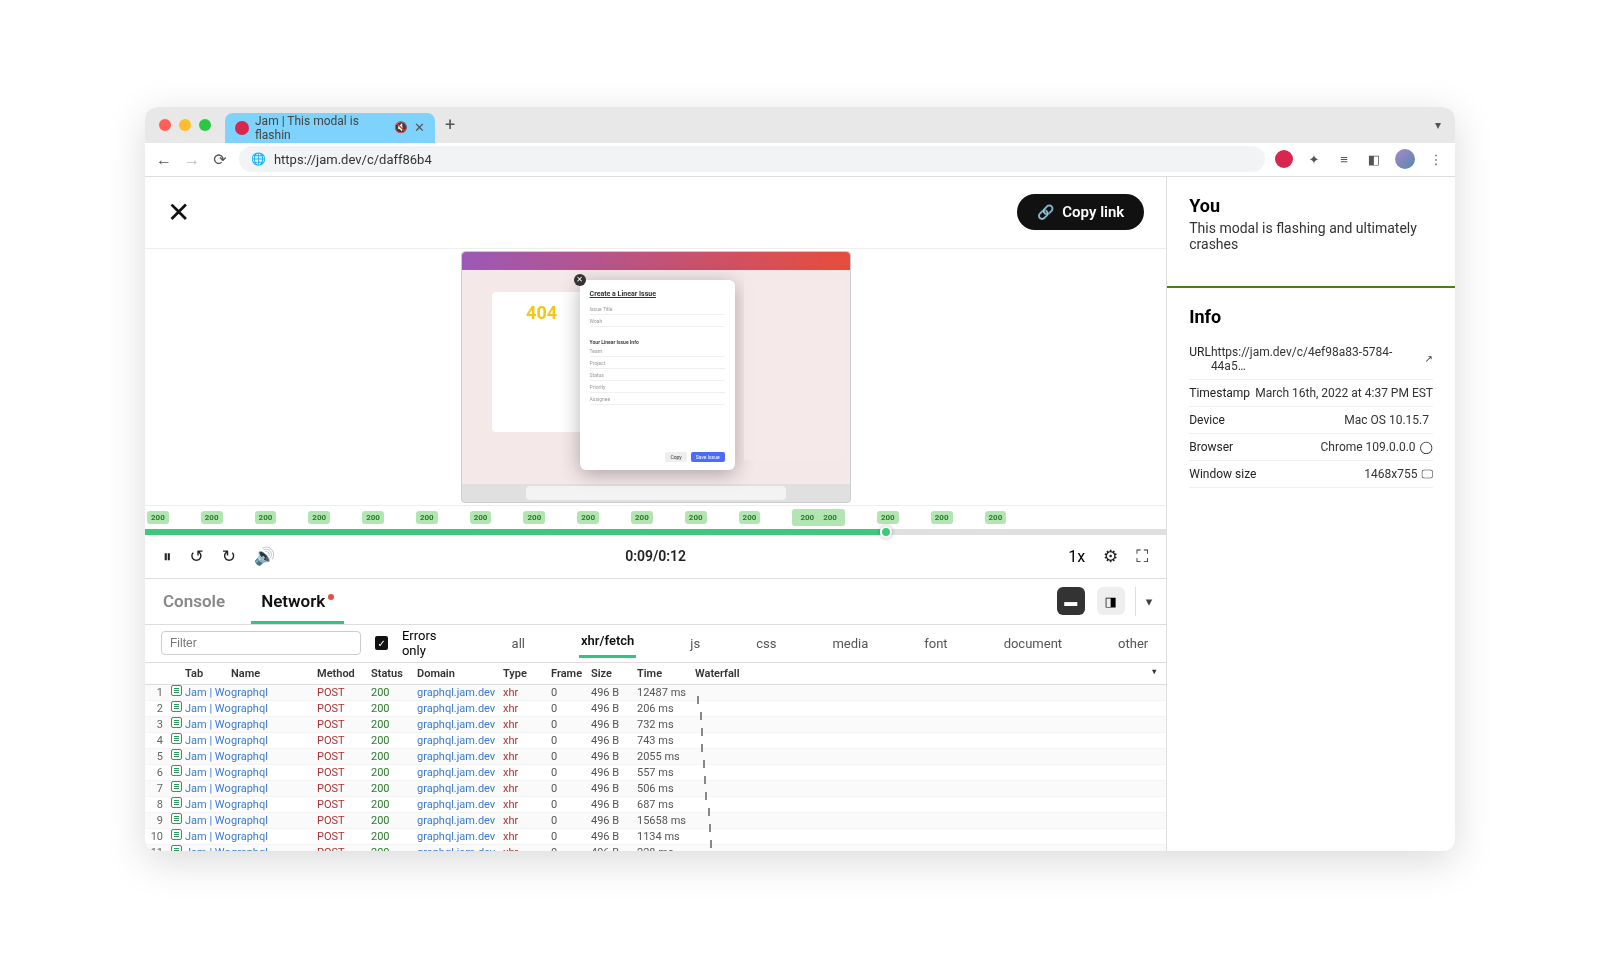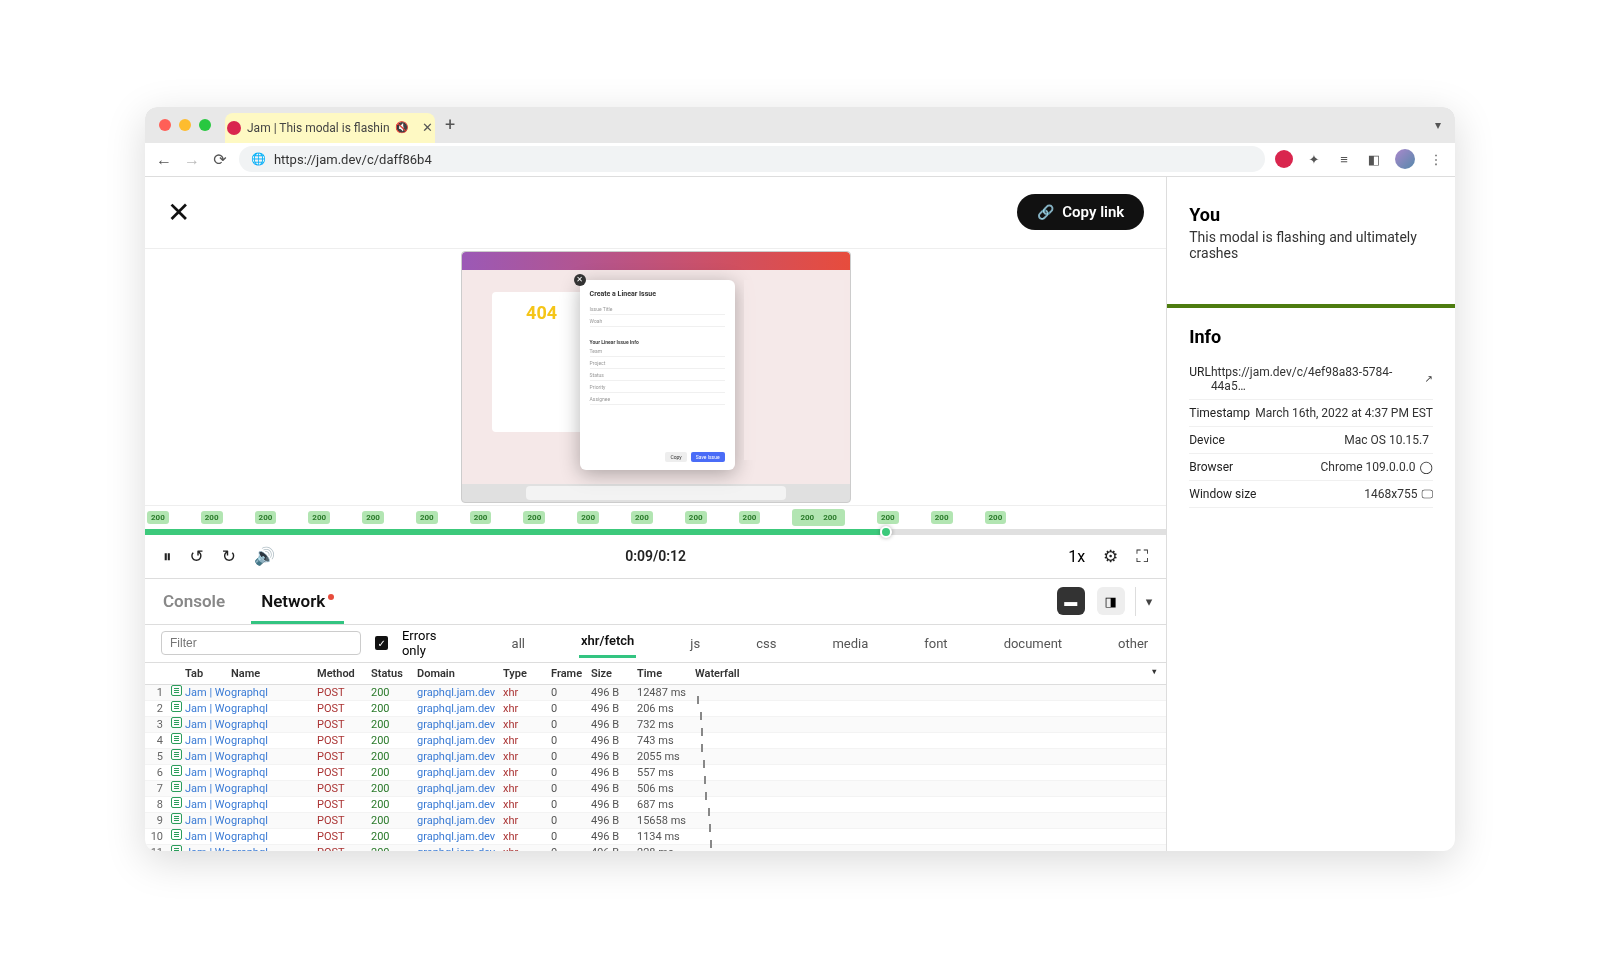--- a/index.html
+++ b/index.html
@@ -5,21 +5,21 @@
   * { box-sizing: border-box; margin: 0; padding: 0; }
   body { font-family: -apple-system, BlinkMacSystemFont, "Segoe UI", Roboto, sans-serif; background: #fff; width: 1600px; height: 957px; overflow: hidden; display:flex; align-items:center; justify-content:center;}
   
   .window {
     width: 1310px; height: 744px; background: #fff; border-radius: 12px; box-shadow: 0 10px 40px rgba(0,0,0,0.15); overflow: hidden; display:flex; flex-direction:column;
   }
   .titlebar { height: 36px; background: #e8e8e8; display:flex; align-items:center; border-top-left-radius:12px; border-top-right-radius:12px; position:relative;}
   .traffic { display:flex; gap:8px; padding:0 14px; }
   .dot { width:12px; height:12px; border-radius:50%; }
   .red{background:#ff5f57;} .yellow{background:#febc2e;} .green{background:#28c840;}
-  .tab { background:#fef9c3; height:30px; margin-top:6px; border-top-left-radius:8px; border-top-right-radius:8px; display:flex; align-items:center; padding:0 2px; font-size:12px; color:#444; gap:6px; width:210px; position:relative;}
+  .tab { background:#7dd3fc; height:30px; margin-top:6px; border-top-left-radius:8px; border-top-right-radius:8px; display:flex; align-items:center; padding:0 10px; font-size:12px; color:#444; gap:6px; width:210px; position:relative;}
   .tab .favicon { width:14px; height:14px; background:#d9264e; border-radius:50%; flex-shrink:0;}
   .tab .mute { font-size:11px; color:#666;}
   .tab .close { font-size:13px; color:#555; margin-left:auto;}
   .newtab { margin-left:10px; color:#555; font-size:18px; cursor:pointer;}
   .chev-down { margin-left:auto; margin-right:14px; color:#555; font-size:12px;}
   
   .urlbar-row { height:34px; background:#fff; display:flex; align-items:center; padding:0 10px; gap:10px; border-bottom:1px solid #ddd;}
   .nav-icn { width:18px; text-align:center; color:#555; cursor:pointer; font-size:16px;}
   .urlbar { flex:1; background:#f1f3f4; border-radius:16px; height:26px; display:flex; align-items:center; padding:0 12px; font-size:13px; color:#333; gap:8px;}
   .urlbar .globe { color:#666; font-size:12px;}
@@ -36,21 +36,21 @@
   .copylink { margin-left:auto; background:#111; color:#fff; border-radius:18px; padding:9px 20px; font-size:15px; font-weight:600; display:flex; align-items:center; gap:8px; cursor:pointer;}
   .link-icn { font-size:14px;}
   
   .video-area { flex:0 0 256px; background:#fff; display:flex; align-items:center; justify-content:center; position:relative;}
   .preview { width:390px; height:252px; background:#e0e0e0; border-radius:4px; position:relative; overflow:hidden; border:1px solid #ccc;}
   .pr-top { height:18px; background:linear-gradient(90deg,#9b59b6,#e74c3c); border-top-left-radius:4px; border-top-right-radius:4px;}
   .pr-bg { position:absolute; top:18px; left:0; right:0; bottom:18px; background:#f5e8e8;}
   .pr-404 { position:absolute; top:40px; left:30px; width:100px; height:140px; background:#fff; border-radius:4px; display:flex; align-items:flex-start; justify-content:center; font-size:18px; font-weight:bold; color:#f5c518; padding-top:10px;}
   .pr-modal { position:absolute; top:28px; left:118px; width:155px; height:190px; background:#fff; border-radius:6px; box-shadow:0 4px 20px rgba(0,0,0,0.3); padding:10px; font-size:6px; color:#333;}
   .pr-modal .mclose { position:absolute; top:-6px; left:-6px; width:12px; height:12px; border-radius:50%; background:#333; color:#fff; font-size:8px; display:flex; align-items:center; justify-content:center;}
-  .pr-modal h6 { font-size:7px; margin-bottom:8px;}
+  .pr-modal h6 { font-size:7px; margin-bottom:8px;text-decoration:underline;}
   .pr-modal .field { font-size:5px; color:#999; margin:3px 0; border-bottom:1px solid #f0f0f0; padding-bottom:2px;}
   .pr-modal .sect { font-size:5px; font-weight:bold; margin-top:12px; color:#444;}
   .pr-modal .btns { position:absolute; bottom:8px; right:10px; display:flex; gap:4px;}
   .pr-modal .btn1 { background:#eee; padding:2px 5px; border-radius:2px; font-size:5px;}
   .pr-modal .btn2 { background:#4a6cf7; color:#fff; padding:2px 5px; border-radius:2px; font-size:5px;}
   .pr-right { position:absolute; top:28px; right:6px; width:100px; height:180px; background:rgba(245,232,232,0.8); font-size:5px;}
   .pr-dock { position:absolute; bottom:2px; left:50%; transform:translateX(-50%); width:260px; height:14px; background:rgba(255,255,255,0.6); border-radius:4px;}
   
   .timeline-badges { height:24px; background:#fff; display:flex; align-items:center; padding:0 2px; gap:32px; border-top:1px solid #eee; position:relative;}
   .badge200 { background:#b2e5b2; color:#2a7a2a; font-size:8px; font-weight:bold; padding:2px 4px; border-radius:3px;}
@@ -97,21 +97,21 @@
   .c-frame{width:40px; color:#555;}
   .c-size{width:46px; color:#555;}
   .c-time{width:58px; color:#555;}
   .c-wf{flex:1; position:relative; padding-left:6px;}
   .net-head .cell{padding:4px 0;}
   .wf-bar { position:absolute; top:4px; height:8px; background:#888; width:2px;}
   .docicn { width:11px; height:11px; border:1px solid #2a9d5a; border-radius:2px; display:inline-block; position:relative;}
   .docicn::after{content:'';position:absolute;top:2px;left:2px;right:2px;height:1px;background:#2a9d5a;box-shadow:0 2px 0 #2a9d5a,0 4px 0 #2a9d5a;}
   .sort-ind { font-size:8px; margin-left:auto; padding-right:10px;}
   
-  .comment-sec { padding:27px 22px; border-bottom:4px solid #4d7c0f;}
+  .comment-sec { padding:18px 22px; border-bottom:2px solid #4d7c0f;}
   .you { font-size:18px; font-weight:700; margin-bottom:4px;}
   .comment-text { font-size:14px; color:#333; margin-bottom:16px;}
   .reply { background:#f3f3f3; border-radius:20px; height:36px; display:flex; align-items:center; padding:0 14px; gap:10px;}
   .reply input { flex:1; border:none; background:transparent; font-size:13px; outline:none;}
   .attach { color:#888; font-size:15px; cursor:pointer;}
   .send { color:#bbb; font-size:17px; cursor:pointer;}
   
   .info-sec { padding:18px 22px;}
   .info-title { font-size:18px; font-weight:700; margin-bottom:12px;}
   .info-row { display:flex; justify-content:space-between; font-size:12px; padding:6px 0; border-bottom:1px solid #f0f0f0;}

